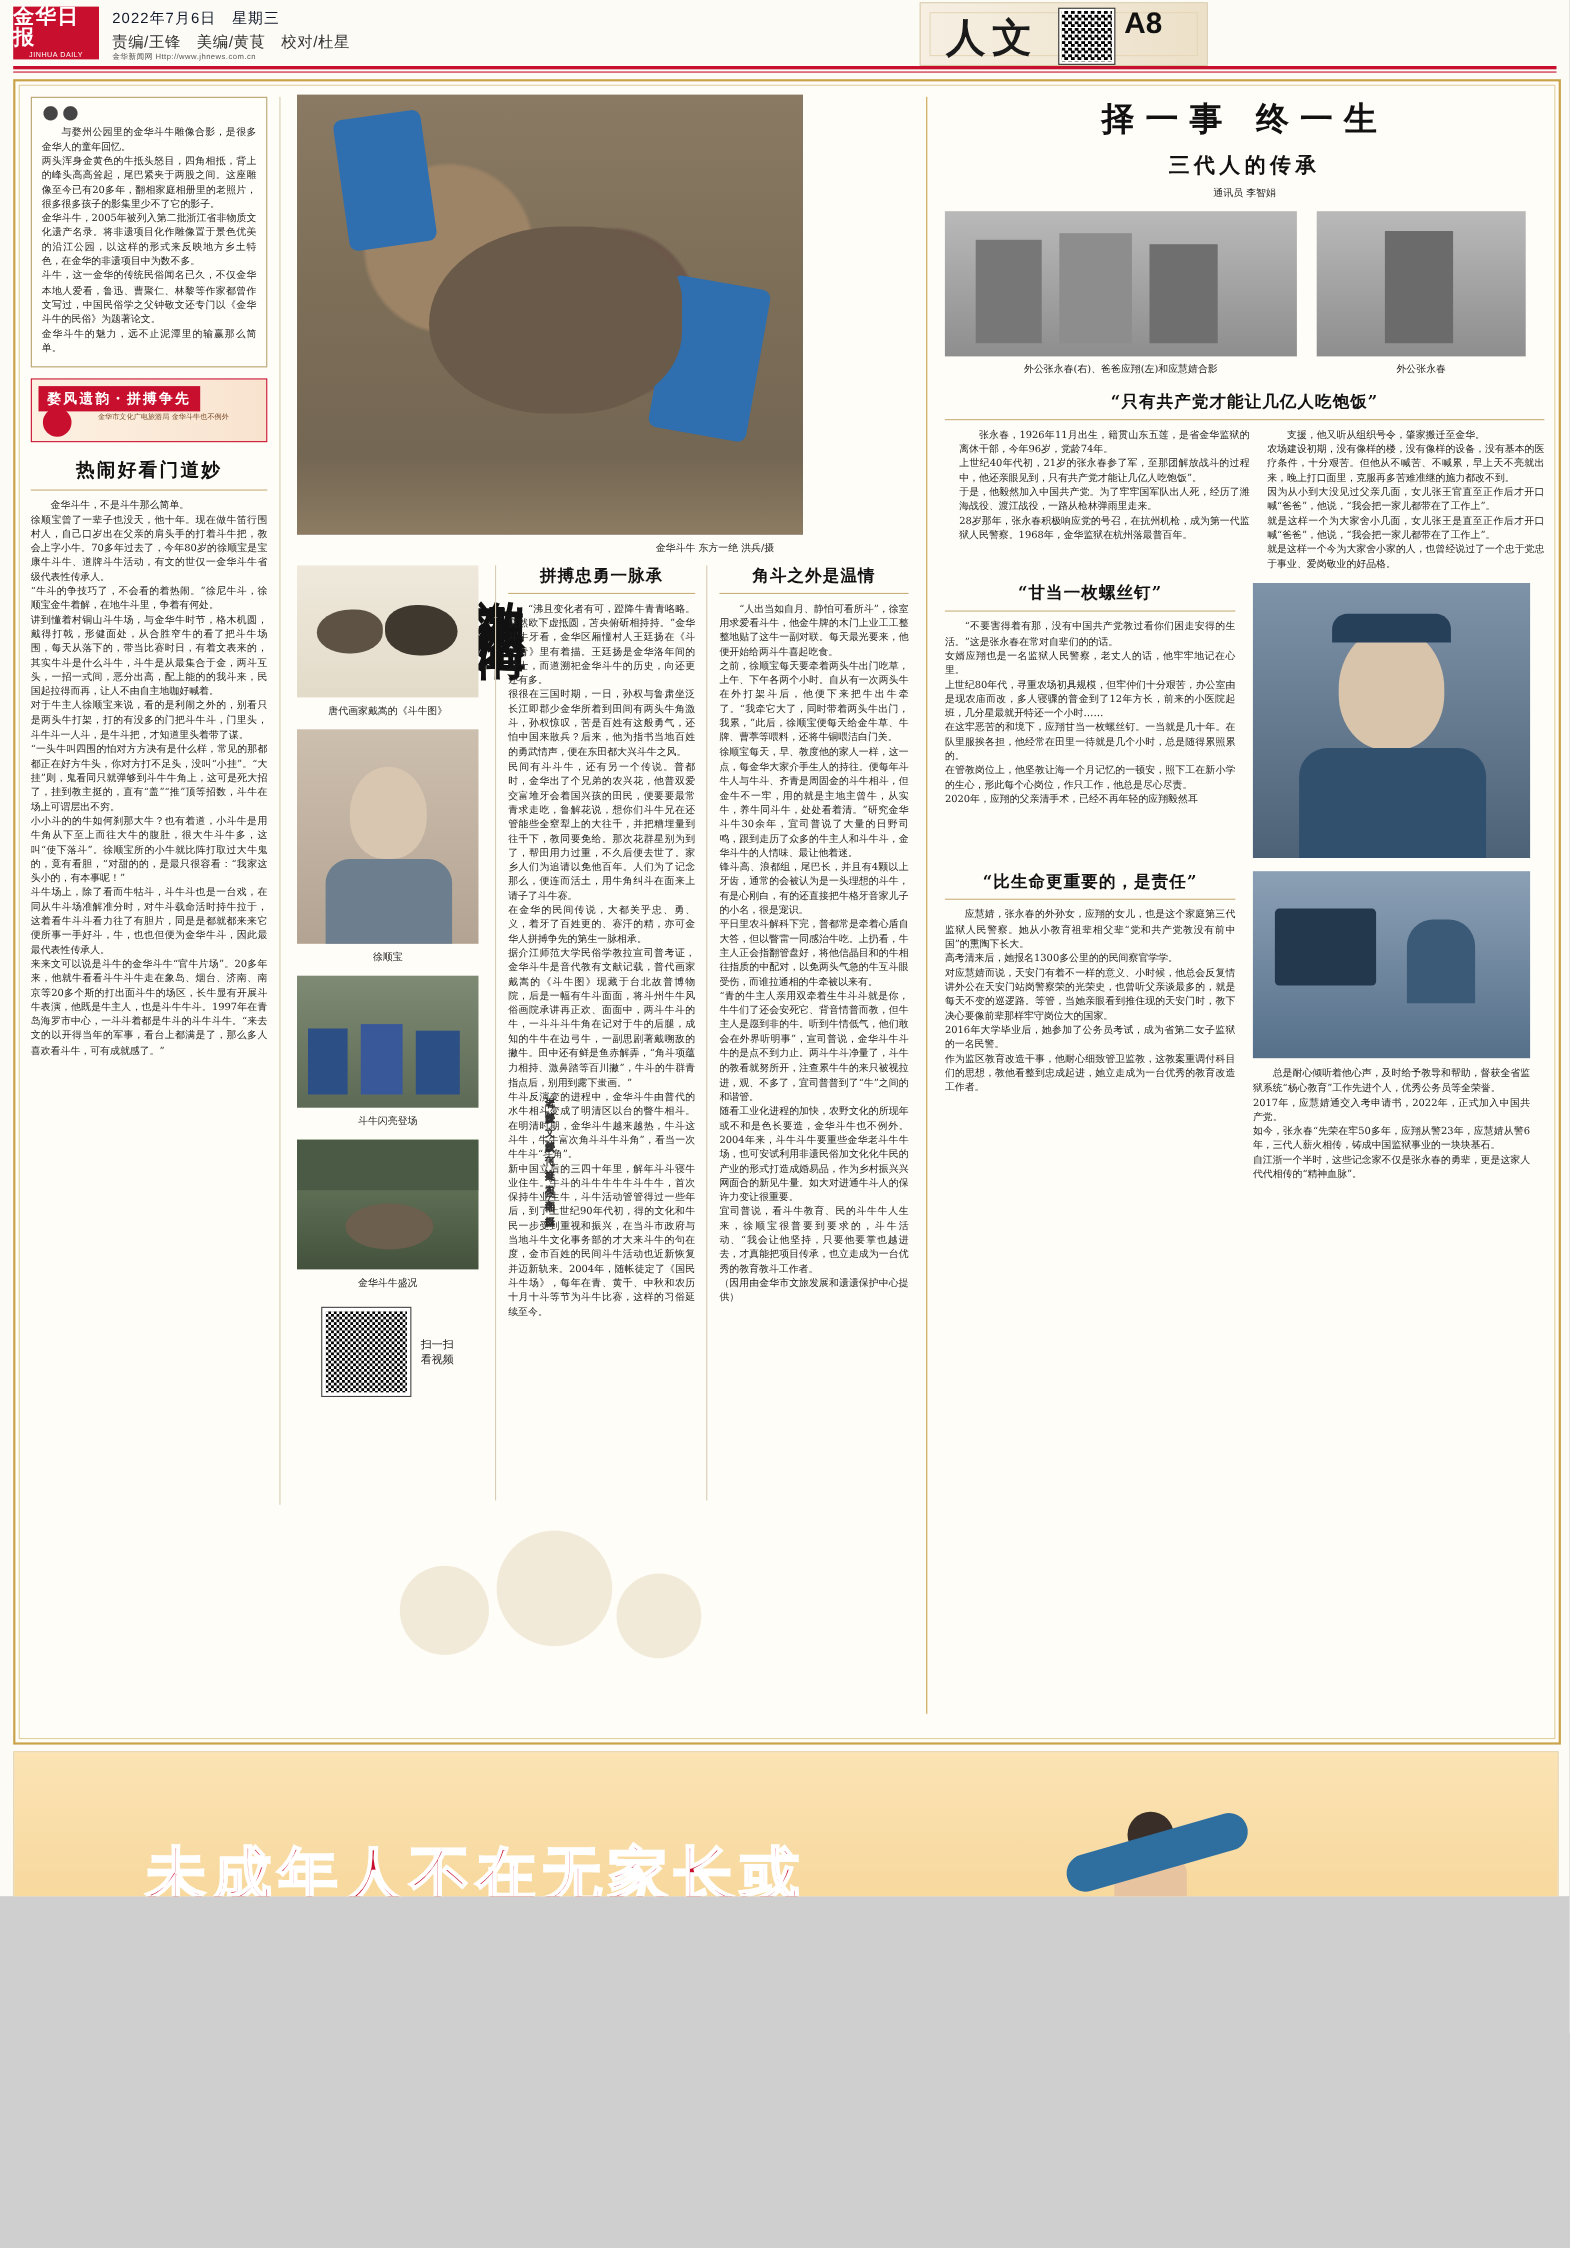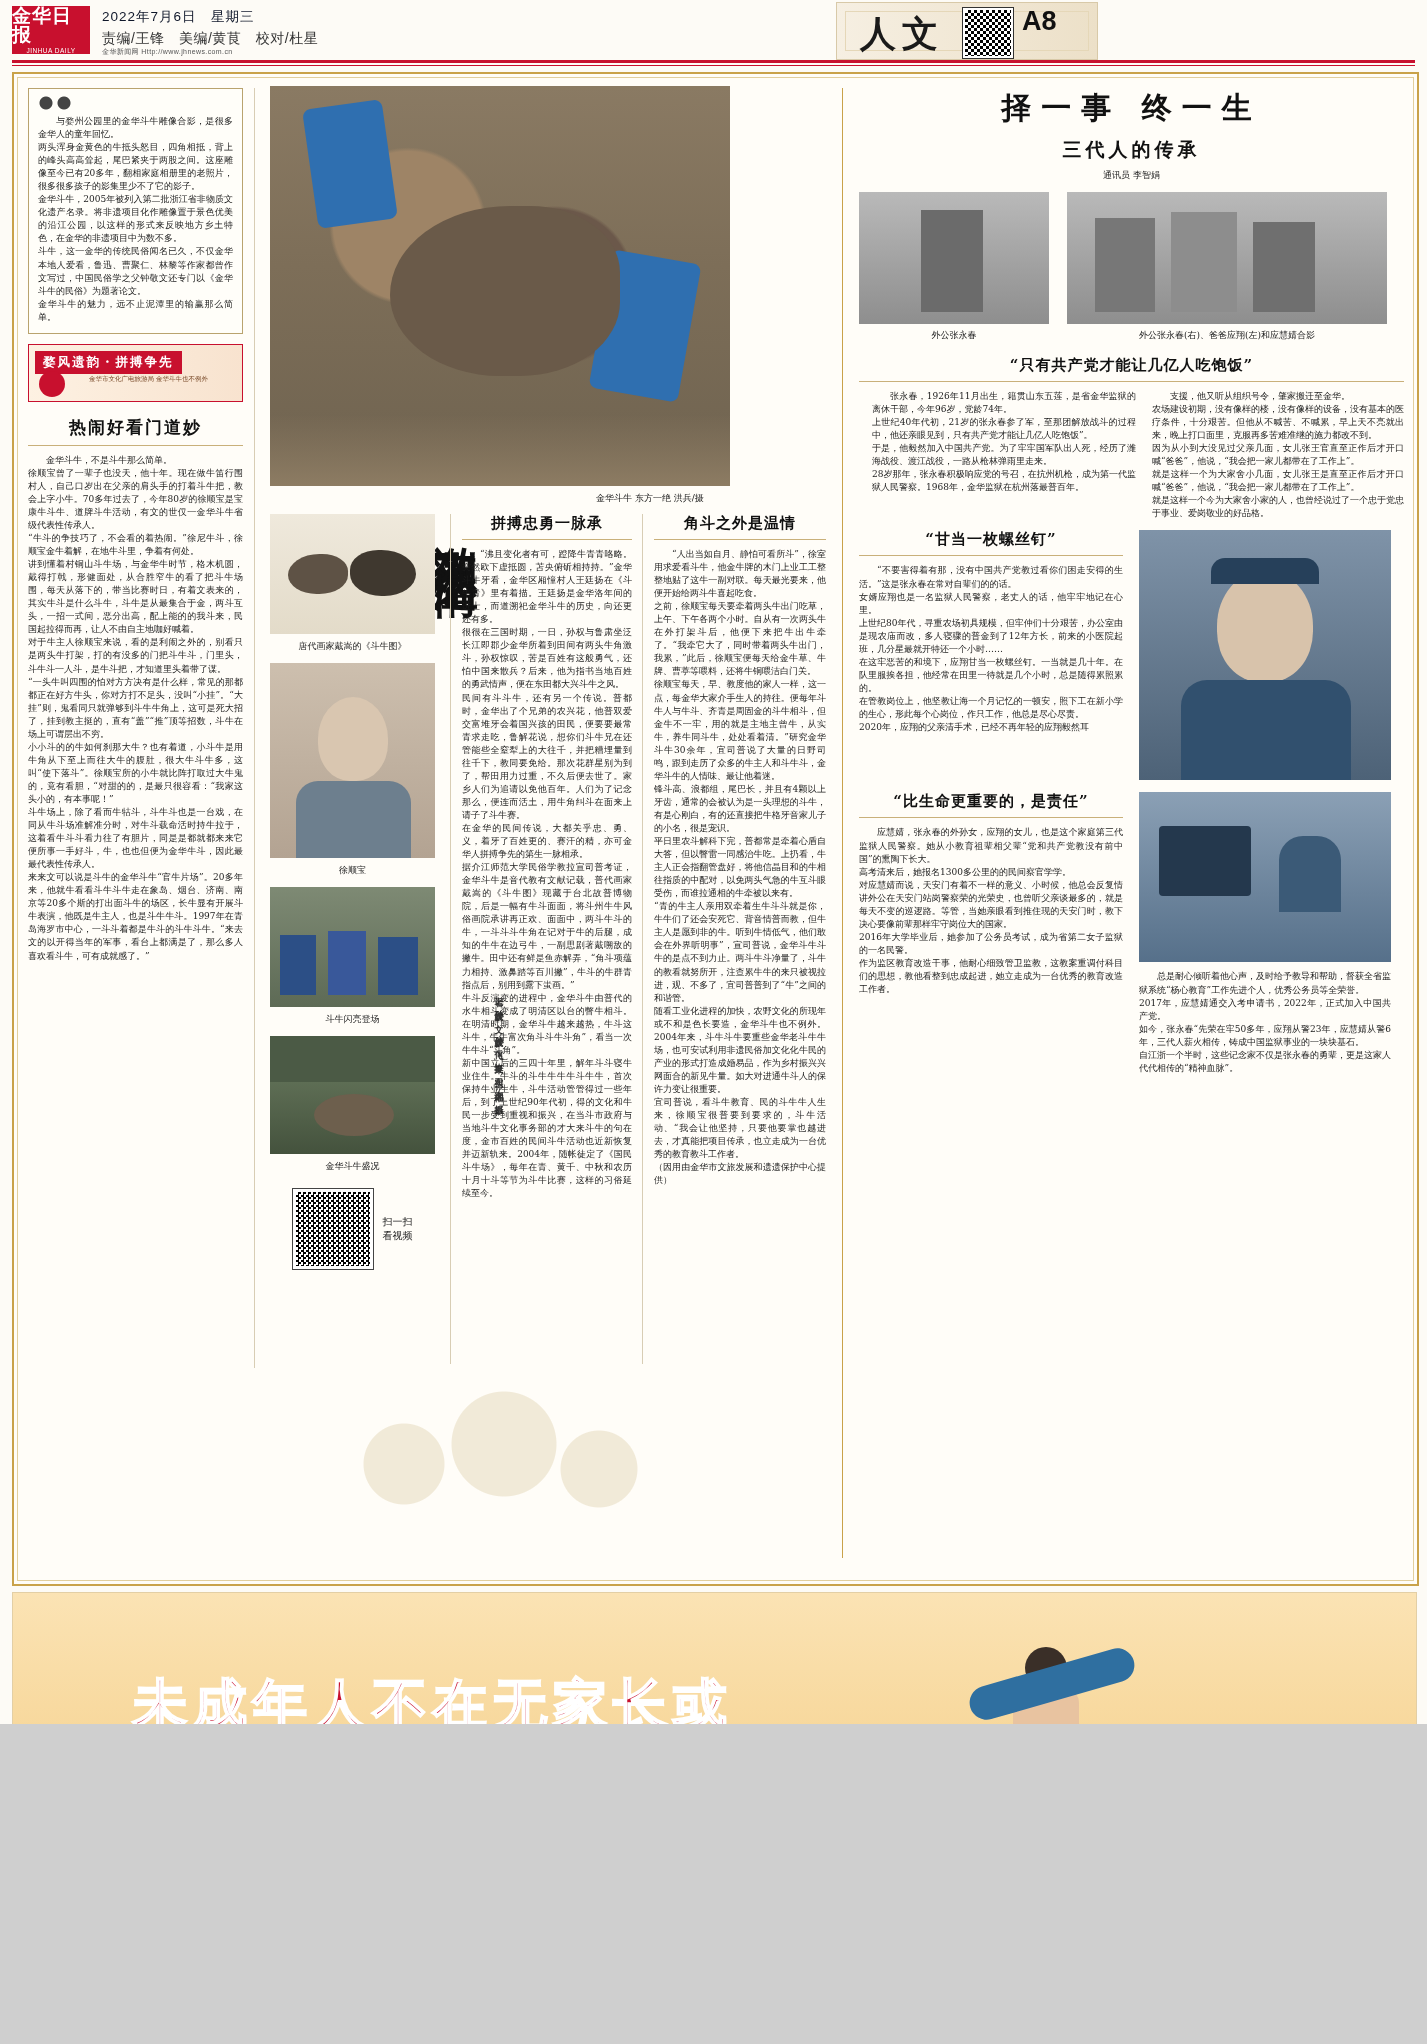--- a/index.html
+++ b/index.html
@@ -218,33 +218,33 @@
     </div>
 
     <div class="vline" style="left:828px;top:14px;height:1470px;background:#c9a24a;"></div>
 
     <div class="col" style="left:845px;top:14px;width:545px;">
       <div class="sec-title" style="font-size:30px;letter-spacing:10px;">择一事  终一生</div>
       <div class="sub-head" style="font-size:19px;letter-spacing:4px;margin-top:8px;">三代人的传承</div>
       <div class="cap" style="font-size:9px;margin-top:6px;">通讯员  李智娟</div>
 
       <div style="display:flex;gap:18px;margin-top:10px;">
-        <div style="width:190px;">
-          <div class="photo ph-bw" style="position:relative;width:190px;height:132px;">
-            <div style="position:absolute;left:62px;top:18px;width:62px;height:102px;background:#6b6b6b;"></div>
-          </div>
-          <div class="cap" style="margin-top:5px;">外公张永春</div>
-        </div>
         <div style="width:320px;">
           <div class="photo ph-bw" style="position:relative;width:320px;height:132px;">
             <div style="position:absolute;left:28px;top:26px;width:60px;height:94px;background:#777;"></div>
             <div style="position:absolute;left:104px;top:20px;width:66px;height:100px;background:#8d8d8d;"></div>
             <div style="position:absolute;left:186px;top:30px;width:62px;height:90px;background:#6f6f6f;"></div>
           </div>
           <div class="cap" style="margin-top:5px;">外公张永春(右)、爸爸应翔(左)和应慧婧合影</div>
+        </div>
+        <div style="width:190px;">
+          <div class="photo ph-bw" style="position:relative;width:190px;height:132px;">
+            <div style="position:absolute;left:62px;top:18px;width:62px;height:102px;background:#6b6b6b;"></div>
+          </div>
+          <div class="cap" style="margin-top:5px;">外公张永春</div>
         </div>
       </div>
 
       <div class="quote-head" style="font-size:15px;margin-top:14px;letter-spacing:1px;">“只有共产党才能让几亿人吃饱饭”</div>
       <div style="height:1px;background:#c9b07a;margin:6px 0 8px 0;"></div>
       <div style="display:flex;gap:16px;justify-content:flex-end;">
         <div class="body-cn" style="width:264px;white-space:pre-wrap;text-indent:18px;">张永春，1926年11月出生，籍贯山东五莲，是省金华监狱的离休干部，今年96岁，党龄74年。
 上世纪40年代初，21岁的张永春参了军，至那团解放战斗的过程中，他还亲眼见到，只有共产党才能让几亿人吃饱饭”。
 于是，他毅然加入中国共产党。为了牢牢国军队出人死，经历了潍海战役、渡江战役，一路从枪林弹雨里走来。
 28岁那年，张永春积极响应党的号召，在抗州机枪，成为第一代监狱人民警察。1968年，金华监狱在杭州落最普百年。</div>

